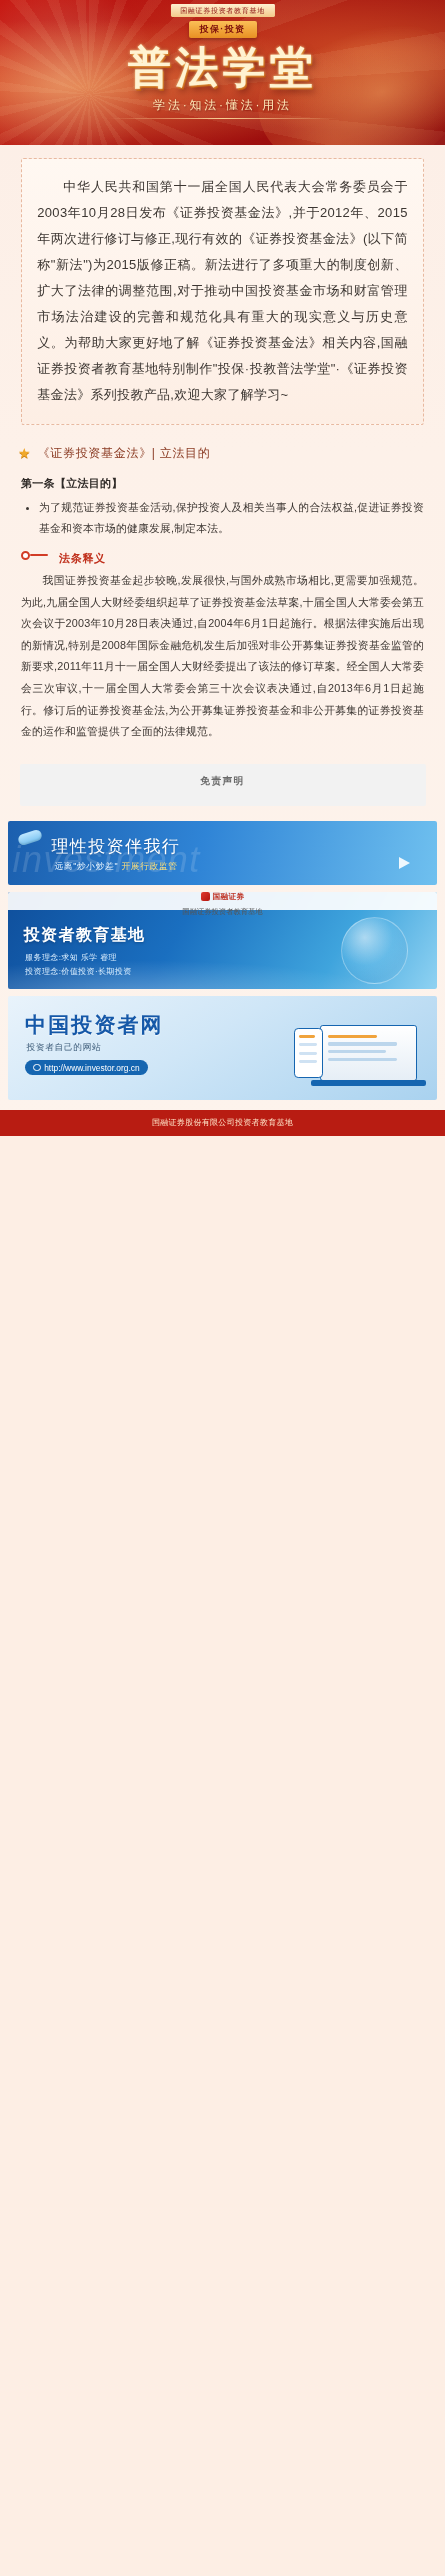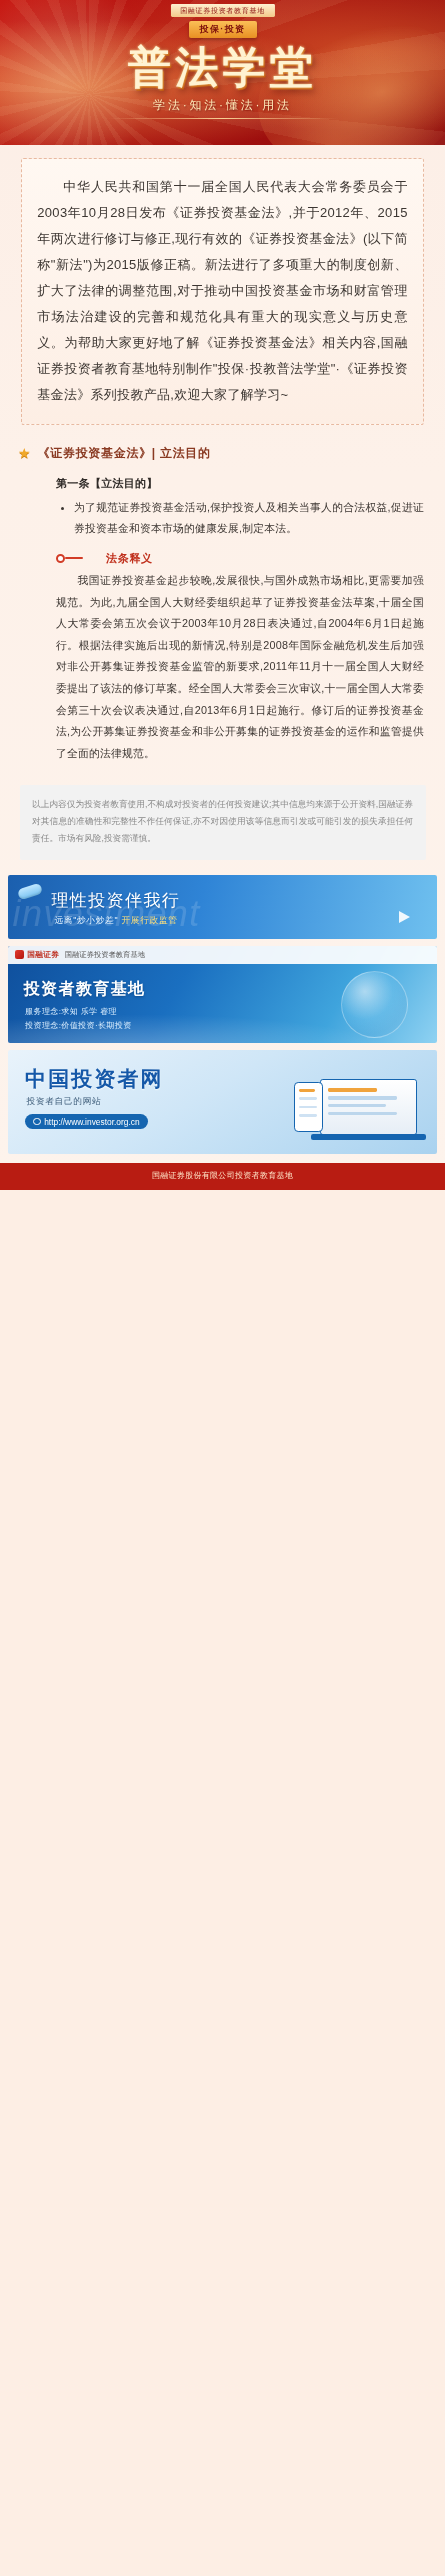--- a/index.html
+++ b/index.html
@@ -118,38 +118,38 @@
   
   .sec-head {
     display:flex; align-items:center; gap:7px;
     padding: 12.5px 18px 4.2px;
   }
   .star {
     color:#f0a92c; font-size: 14px; line-height:1;
     text-shadow: 0 0.7px 0 #c97d10;
   }
   .sec-head .t {
-    font-size: 12px; font-weight: bold; color:#8a3a22;
+    font-size: 12px; font-weight: normal; color:#8a3a22;
     letter-spacing: 0.7px;
   }
 
   
-  .body { padding: 2.8px 21px 4.2px; margin-left: 35px; }
+  .body { padding: 2.8px 21px 4.2px; }
   .art-title {
     font-size: 11px; font-weight: bold; color:#2f2a27;
     margin: 7px 0 5.6px; letter-spacing:0.3px;
   }
   ul.bullets { margin: 0 0 2.8px; padding-left: 18px; }
   ul.bullets li {
     font-size: 10.8px; line-height: 2.0; color:#3c3632;
     text-align: justify; letter-spacing:0.2px;
   }
 
   .explain-head {
-    display:flex; align-items:center; gap:23px;
+    display:flex; align-items:flex-start; gap:11px;
     margin: 11px 0 4.2px;
   }
   .dot-line { display:flex; align-items:center; }
   .dot-line .circ {
     width: 9px; height: 9px; border-radius: 50%;
     border: 2.1px solid #d23c26; background:#fff;
   }
   .dot-line .bar {
     width: 18px; height: 2.1px; background:#d23c26; border-radius:1.4px;
   }
@@ -223,21 +223,21 @@
     margin: 7px 8.4px 0;
     height: 97px;
     position: relative;
     border-radius: 2.1px;
     overflow: hidden;
     background: linear-gradient(120deg,#0f4f9c 0%, #1a6fc0 40%, #3fa4dd 75%, #8fd2f2 100%);
   }
   .banner-edu .topbar {
     position:absolute; left:0; right:0; top:0; height: 18px;
     background: rgba(255,255,255,.92);
-    display:flex; align-items:center; gap:5.6px; padding: 0 7px;
+    display:flex; align-items:center; gap:5.6px; padding: 0 7px; flex-direction: column;
   }
   .banner-edu .logo {
     font-size: 7.7px; font-weight: bold; color:#c0392b; letter-spacing:0.3px;
     display:flex; align-items:center; gap:2.8px;
   }
   .banner-edu .logo .mark {
     width: 9px; height: 9px; border-radius: 2.1px;
     background: linear-gradient(135deg,#e03b2f,#b3160f);
   }
   .banner-edu .topbar .tb-text { font-size: 7.3px; color:#555; }
@@ -377,21 +377,21 @@
           <span class="bar"></span>
       </span>
       <span class="t">法条释义</span>
     </div>
 
     <p class="para">我国证券投资基金起步较晚,发展很快,与国外成熟市场相比,更需要加强规范。为此,九届全国人大财经委组织起草了证券投资基金法草案,十届全国人大常委会第五次会议于2003年10月28日表决通过,自2004年6月1日起施行。根据法律实施后出现的新情况,特别是2008年国际金融危机发生后加强对非公开募集证券投资基金监管的新要求,2011年11月十一届全国人大财经委提出了该法的修订草案。经全国人大常委会三次审议,十一届全国人大常委会第三十次会议表决通过,自2013年6月1日起施行。修订后的证券投资基金法,为公开募集证券投资基金和非公开募集的证券投资基金的运作和监管提供了全面的法律规范。</p>
   </div>
 
   <div class="disc-wrap">
     <div class="disc">
-      <p>以上内容仅为投资者教育使用,不构成对投资者的任何投资建议;其中信息均来源于公开资料,国融证券对其信息的准确性和完整性不作任何保证,亦不对因使用该等信息而引发或可能引发的损失承担任何责任。市场有风险,投资需谨慎。</p>
+      <h4>免责声明</h4>
     </div>
   </div>
 
   <div class="banner-blue">
     <div class="wm">investment</div>
     <div class="pill"></div>
     <div class="b-title">理性投资伴我行</div>
     <div class="b-sub">
       <span>远离"炒小炒差"</span>
       <span class="hl">开展行政监管</span>

